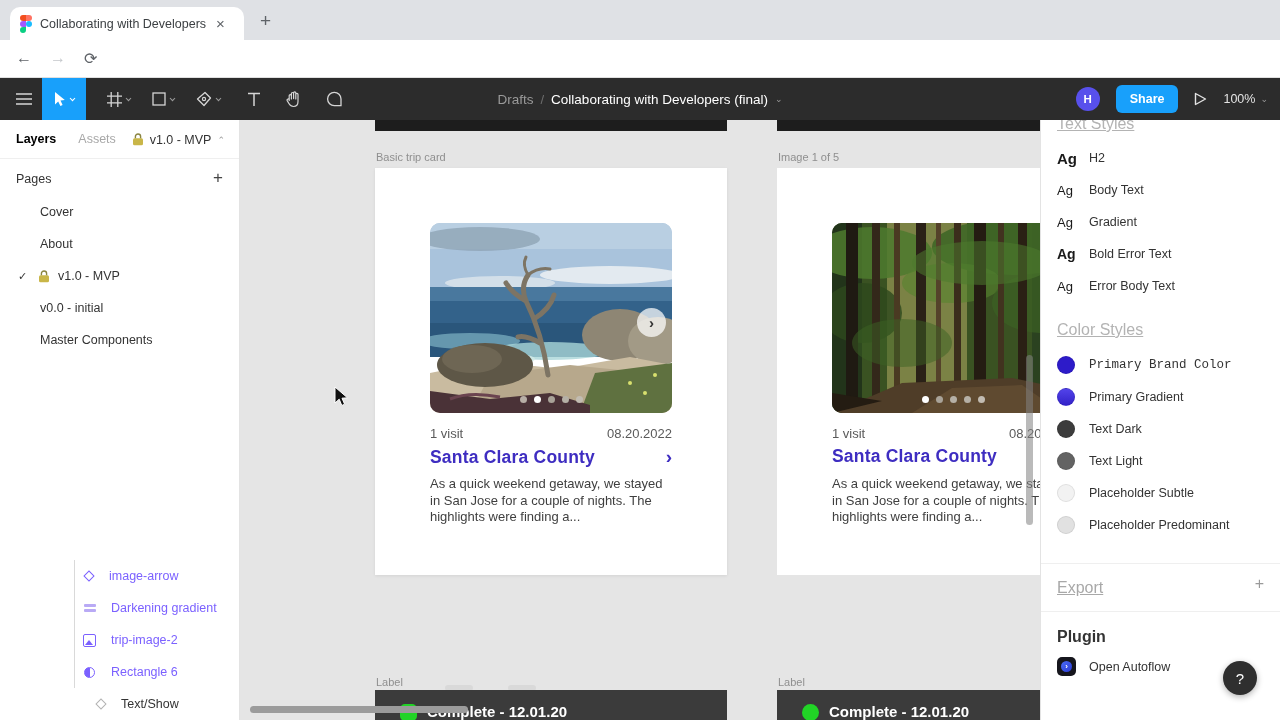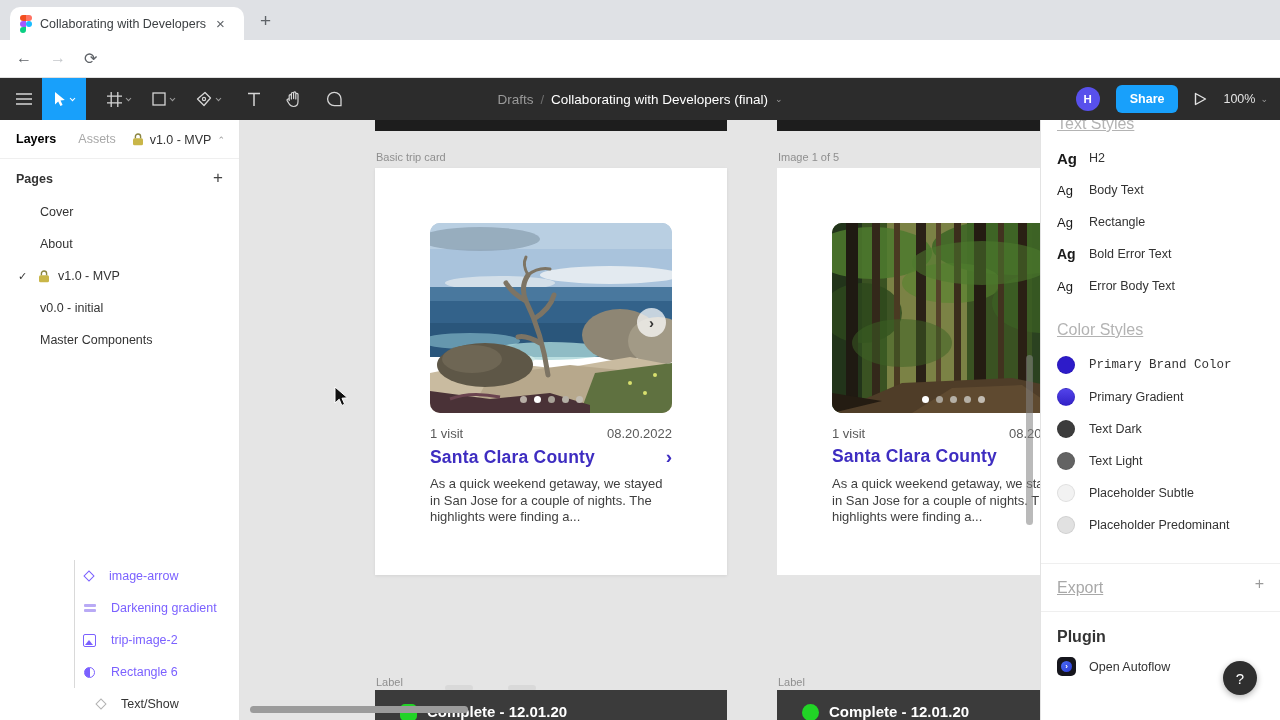--- a/index.html
+++ b/index.html
@@ -34,21 +34,21 @@
   .share-btn { background:#18a0fb; color:#fff; font-size:12.5px; font-weight:600; border:none; border-radius:6px; padding:7px 14px; }
   .zoom-ctl { color:#e3e3e3; font-size:12.5px; display:flex; align-items:center; gap:5px; }
 
   
   .sidebar { position:absolute; left:0; top:120px; width:240px; height:600px; background:#fff; border-right:1px solid #e3e3e3; }
   .sb-top { position:absolute; left:0; top:0; width:100%; height:39px; border-bottom:1px solid #efefef; display:flex; align-items:center; }
   .sb-tab { font-size:12.5px; margin-left:16px; }
   .sb-tab.active { color:#000; font-weight:bold; }
   .sb-tab.idle { color:#a8a8a8; }
   .sb-version { position:absolute; right:14px; top:0; height:39px; display:flex; align-items:center; gap:6px; font-size:12.5px; color:#333; }
-  .sb-pages-hdr { position:absolute; left:16px; top:52px; font-size:12.5px; font-weight:bold; color:#333; }
+  .sb-pages-hdr { position:absolute; left:16px; top:52px; font-size:12.5px; font-weight:normal; color:#333; }
   .sb-plus { position:absolute; right:16px; top:48px; font-size:17px; font-weight:300; color:#444; }
   .page-row { position:absolute; left:0; width:100%; height:32px; display:flex; align-items:center; font-size:12.5px; color:#333; }
   .page-label { margin-left:40px; }
   .page-row .chk { position:absolute; left:18px; font-size:11px; color:#333; }
   .page-row .locklbl { margin-left:58px; }
   .layer-row { position:absolute; left:0; width:100%; height:32px; display:flex; align-items:center; font-size:12.5px; }
   .layer-row.purple { color:#7b61ff; }
   .layer-row.plain { color:#333; }
   .tree-line { position:absolute; left:74px; top:440px; width:1px; height:128px; background:#d9d9d9; }
   .diamond { width:8px; height:8px; border:1.2px solid currentColor; transform:rotate(45deg); display:inline-block; }
@@ -422,21 +422,21 @@
   <div class="style-row" style="top:22px;">
     <span class="ag big">Ag</span>
     <span class="style-label">H2</span>
   </div>
   <div class="style-row" style="top:54px;">
     <span class="ag">Ag</span>
     <span class="style-label">Body Text</span>
   </div>
   <div class="style-row" style="top:86px;">
     <span class="ag">Ag</span>
-    <span class="style-label">Rectangle</span>
+    <span class="style-label">Gradient</span>
   </div>
   <div class="style-row" style="top:118px;">
     <span class="ag bold">Ag</span>
     <span class="style-label">Bold Error Text</span>
   </div>
   <div class="style-row" style="top:150px;">
     <span class="ag">Ag</span>
     <span class="style-label">Error Body Text</span>
   </div>
 

